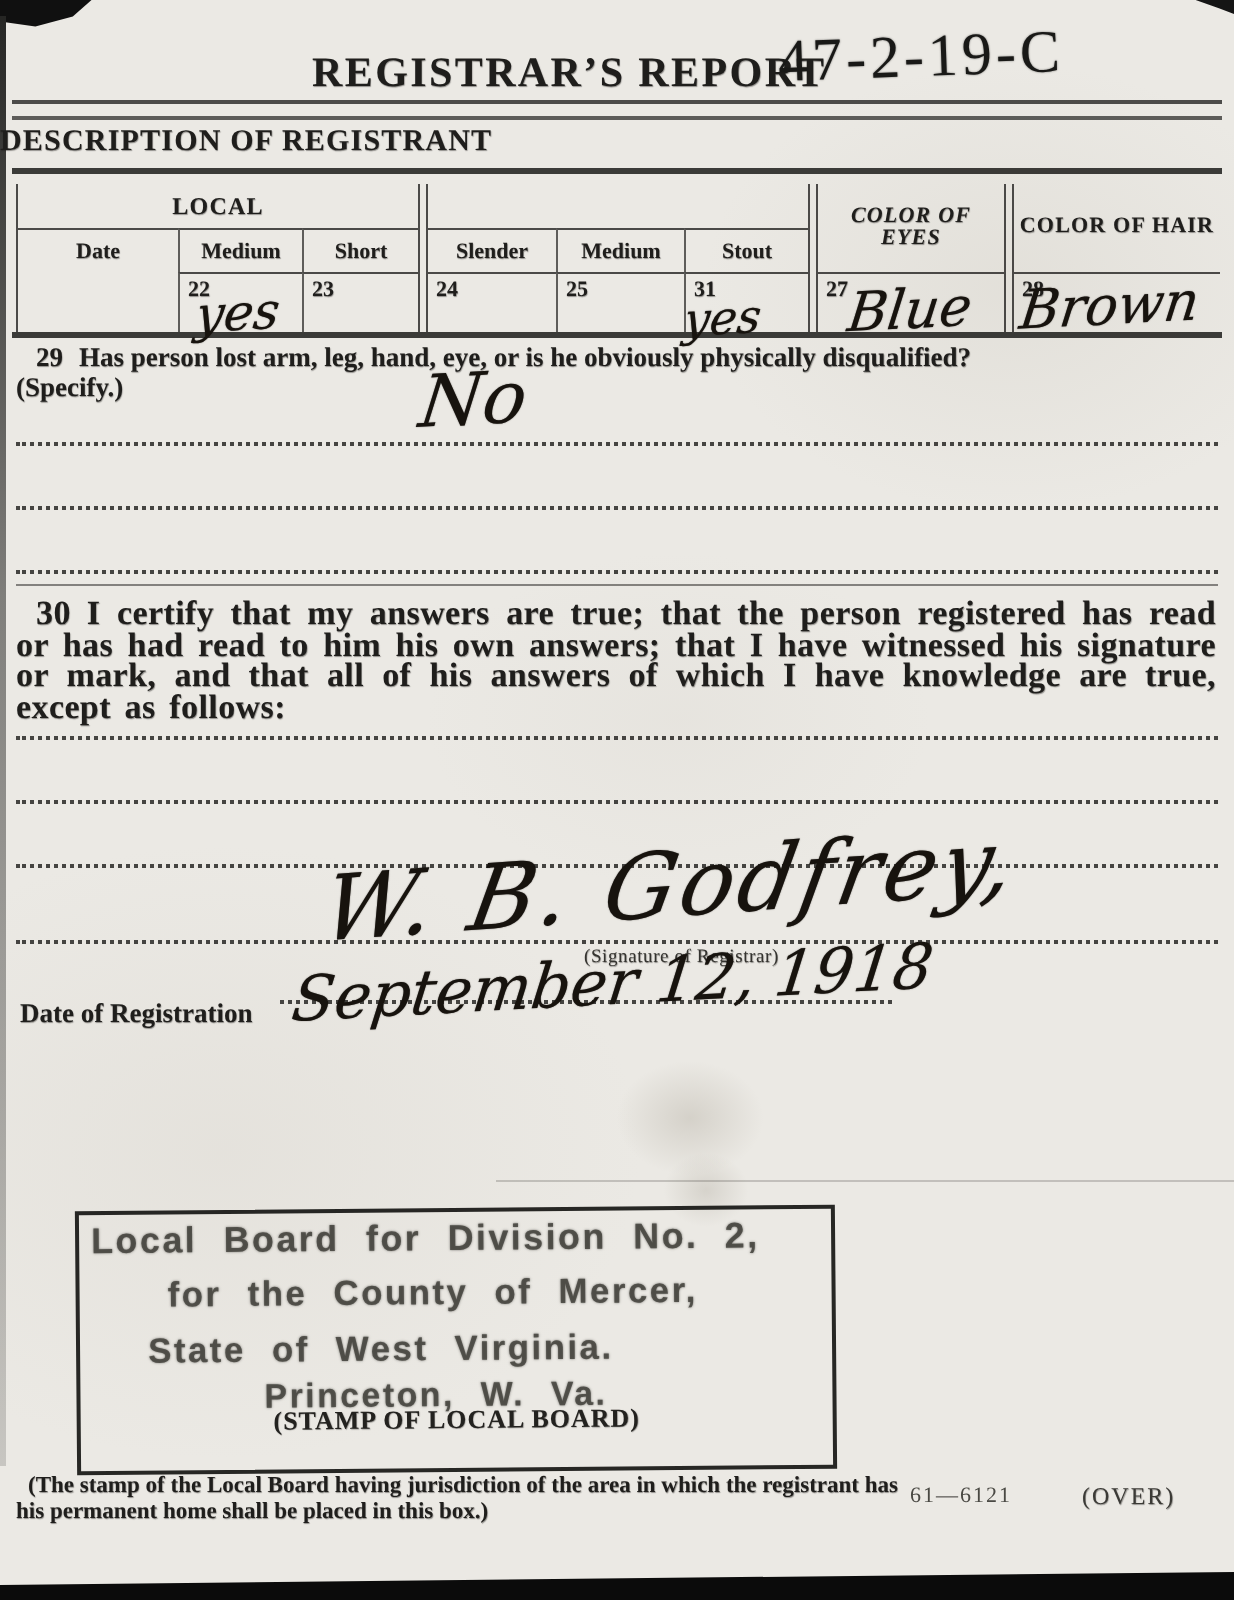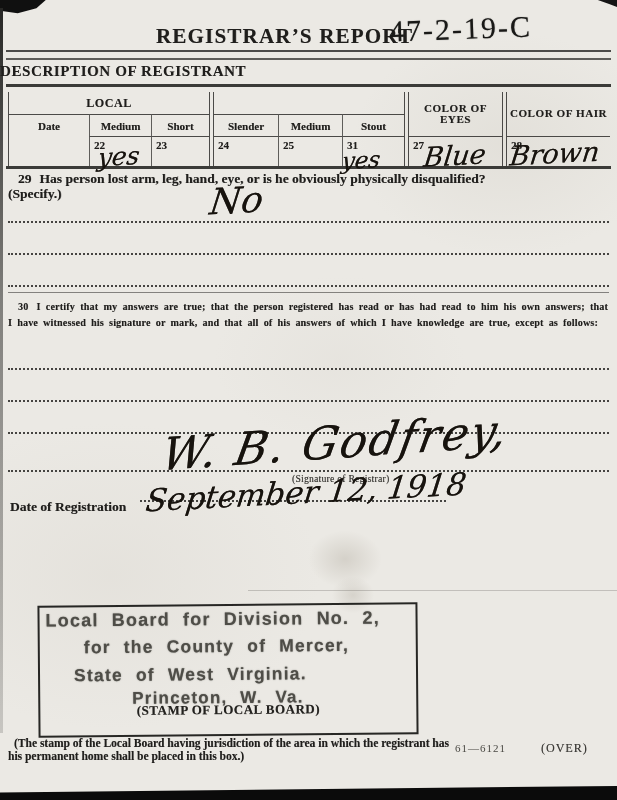--- a/index.html
+++ b/index.html
@@ -57,21 +57,21 @@
   .hw-22{left:98px;top:142px;font-size:25px;}
   .hw-26{left:342px;top:147px;font-size:23px;}
   .hw-27{left:424px;top:140px;font-size:27px;}
   .hw-28{left:510px;top:138px;font-size:27px;}
   .hw-no{left:210px;top:180px;font-size:36px;}
   .hw-sig{left:162px;top:416px;font-size:45px;letter-spacing:2px;transform:rotate(-4deg) skewX(-14deg);}
   .hw-date{left:146px;top:474px;font-size:31px;}
   
   .q29{position:absolute;left:8px;top:172px;width:601px;font-size:13.5px;font-weight:bold;line-height:14.5px;}
   .qnum{padding-left:10px;padding-right:8px;}
-  .q30{position:absolute;left:8px;top:299px;width:600px;font-size:10px;font-weight:bold;
+  .q30{position:absolute;left:8px;top:299px;width:600px;font-size:17px;font-weight:bold;
     line-height:15.5px;text-align:justify;letter-spacing:.2px;word-spacing:2.4px;}
   .q30 .qnum{padding-left:10px;}
   .dotline{position:absolute;left:8px;width:601px;height:0;border-bottom:2px dotted rgba(40,39,37,.85);}
   .thinline{position:absolute;left:8px;width:601px;height:1px;background:rgba(45,44,42,.55);}
   .sig-caption{position:absolute;left:250px;top:474px;font-size:9.5px;color:#34332f;letter-spacing:.3px;padding-left:42px;}
   .date-label{position:absolute;left:10px;top:499px;font-size:13.5px;font-weight:bold;}
   .date-dots{position:absolute;left:140px;top:500px;width:306px;height:0;border-bottom:2px dotted rgba(40,39,37,.85);}
   
   .stampbox{position:absolute;left:38px;top:604px;width:376px;height:128px;
     border:2.5px solid rgba(22,22,20,.92);transform:rotate(-.5deg);}
@@ -106,21 +106,21 @@
   <div class="report-title print">REGISTRAR’S REPORT</div>
   <div class="serial-stamp">47-2-19-C</div>
   <div class="rule-double"></div>
   <div class="section-title print">DESCRIPTION OF REGISTRANT</div>
   <div class="rule-heavy rh1"></div>
 
   <div class="dtable">
     <div class="ghead print" style="grid-column:1/4;grid-row:1;">LOCAL</div>
     <div class="sep" style="grid-column:4;"></div>
     <div class="sep" style="grid-column:8;"></div>
-    <div class="ghead two print" style="grid-column:9;">COLOR OF EYES</div>
+    <div class="ghead two print" style="grid-column:9;font-style:italic;">COLOR OF EYES</div>
     <div class="sep" style="grid-column:10;"></div>
     <div class="ghead two print" style="grid-column:11;">COLOR OF HAIR</div>
 
     <div class="sub print" style="grid-column:1;grid-row:2;">Date</div>
     <div class="sub inner print" style="grid-column:2;grid-row:2;">Medium</div>
     <div class="sub inner print" style="grid-column:3;grid-row:2;">Short</div>
     <div class="sub print" style="grid-column:5;grid-row:2;">Slender</div>
     <div class="sub inner print" style="grid-column:6;grid-row:2;">Medium</div>
     <div class="sub inner print" style="grid-column:7;grid-row:2;">Stout</div>
 

